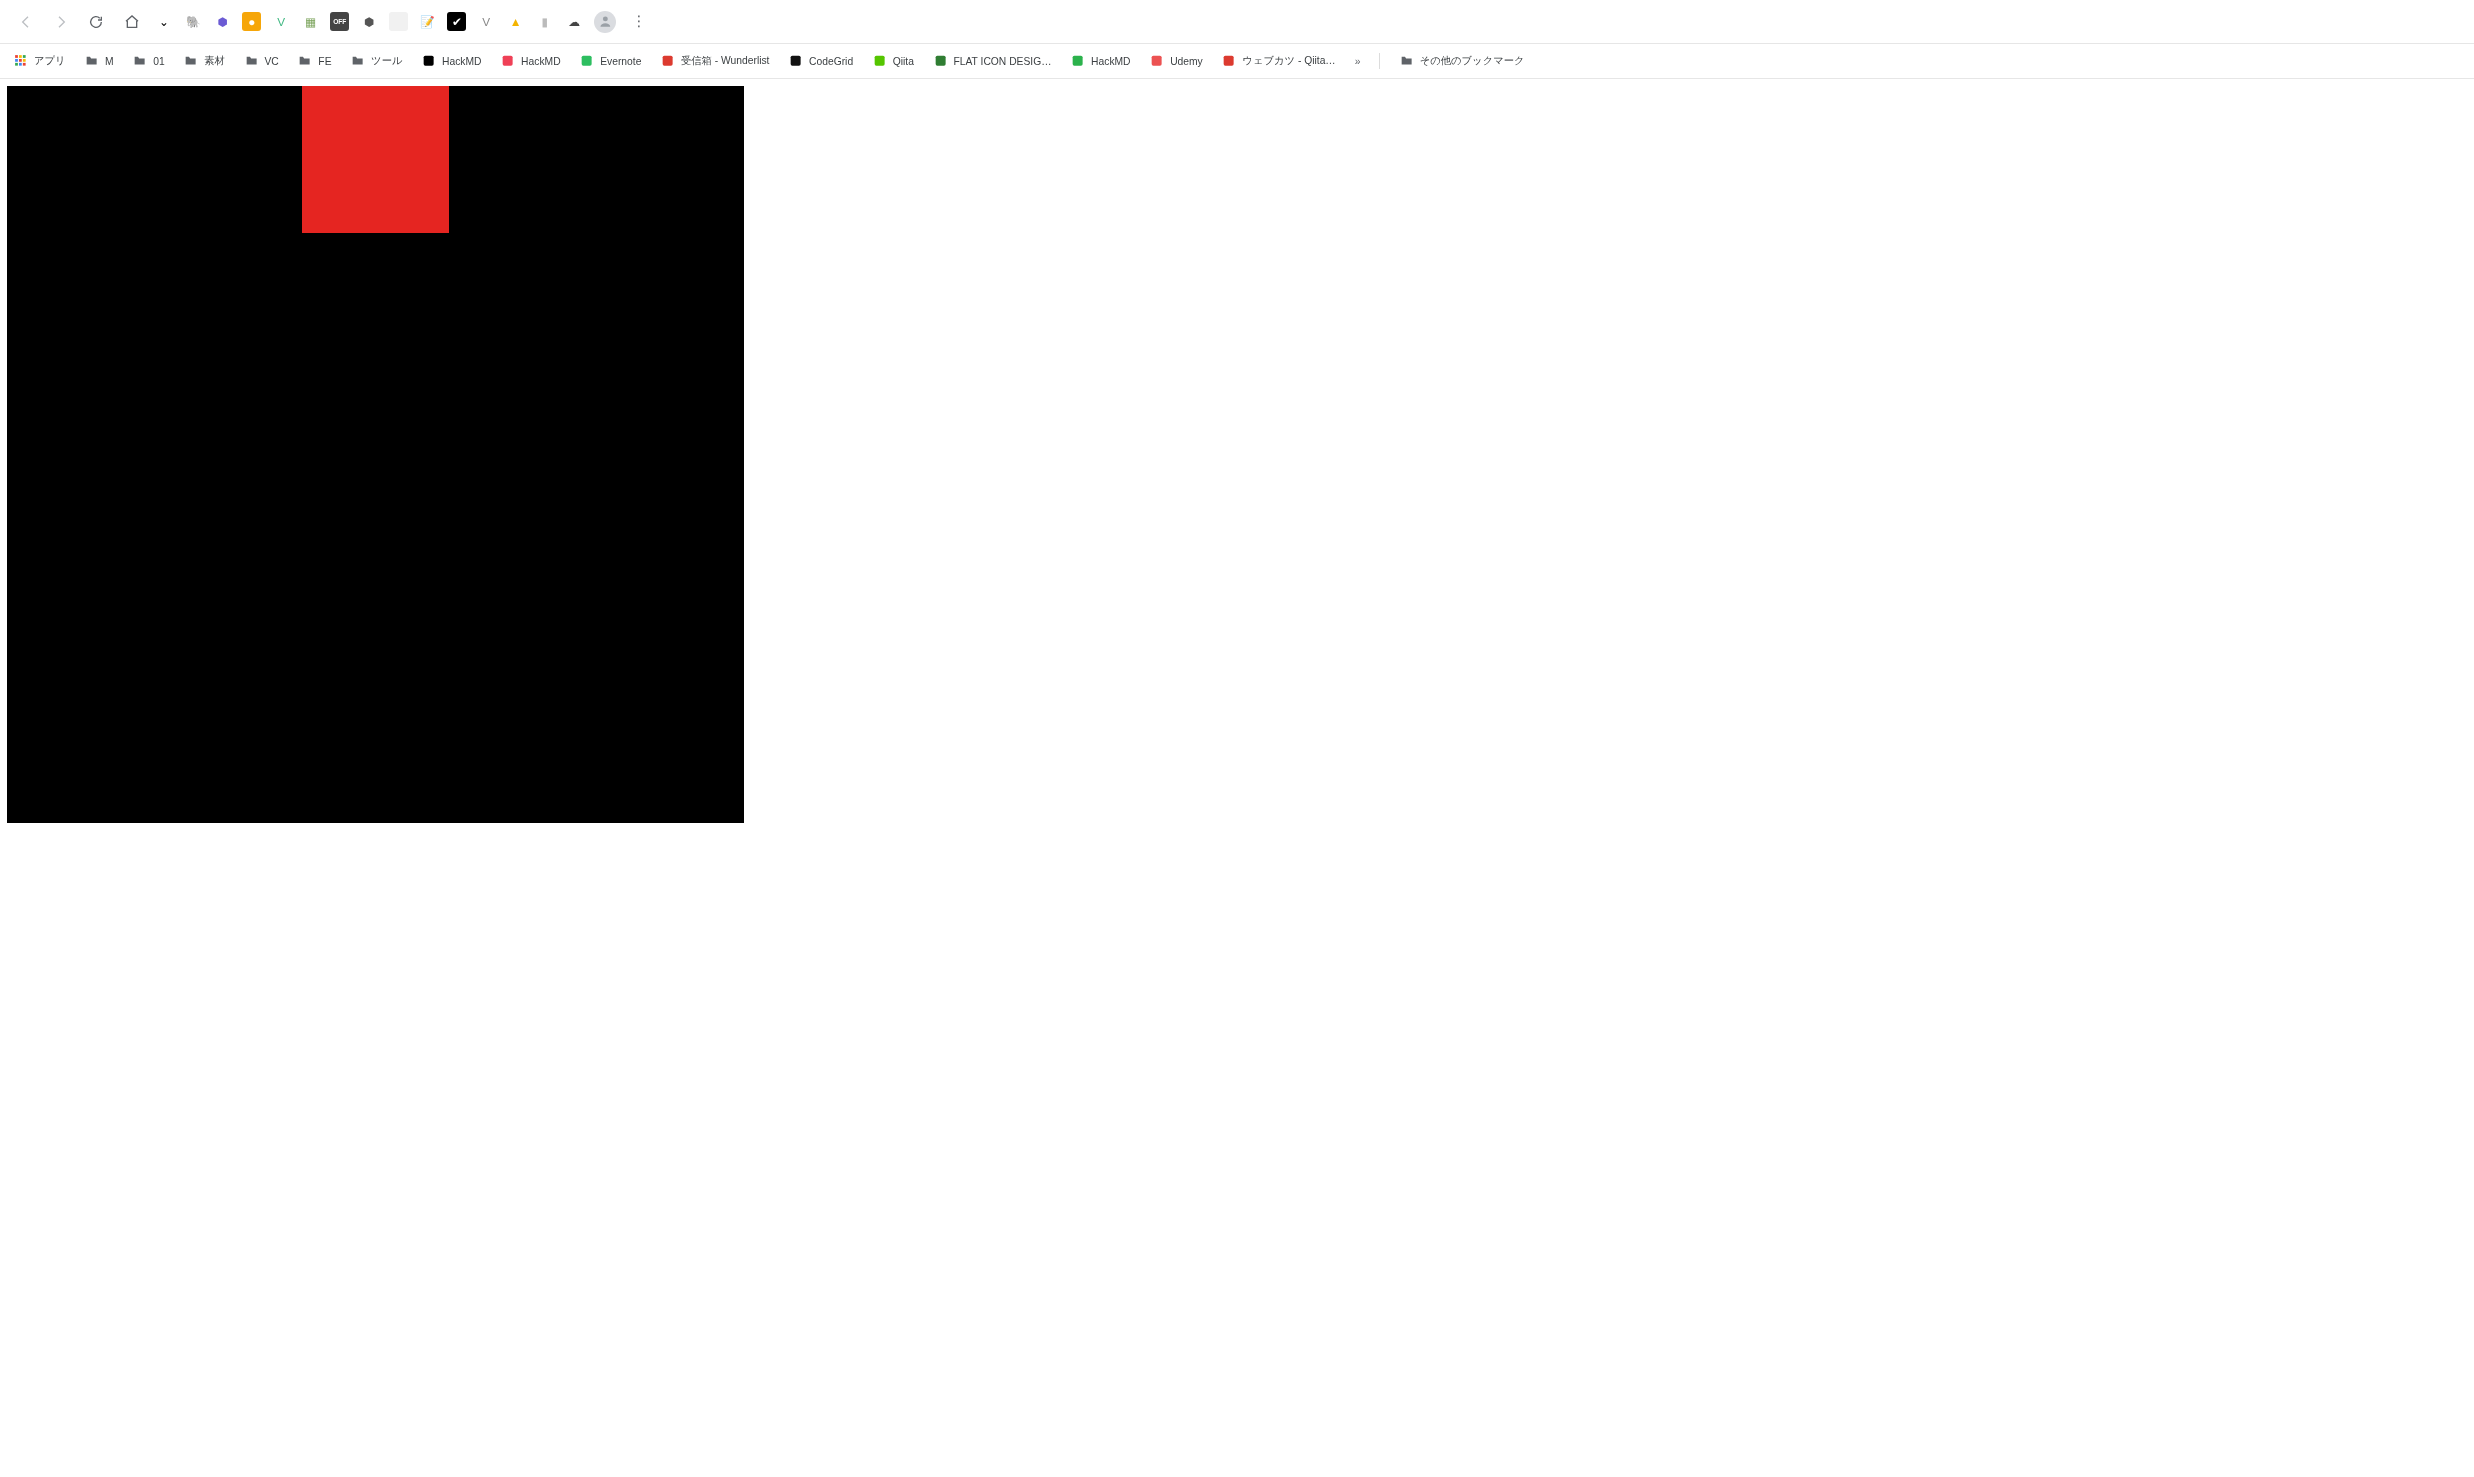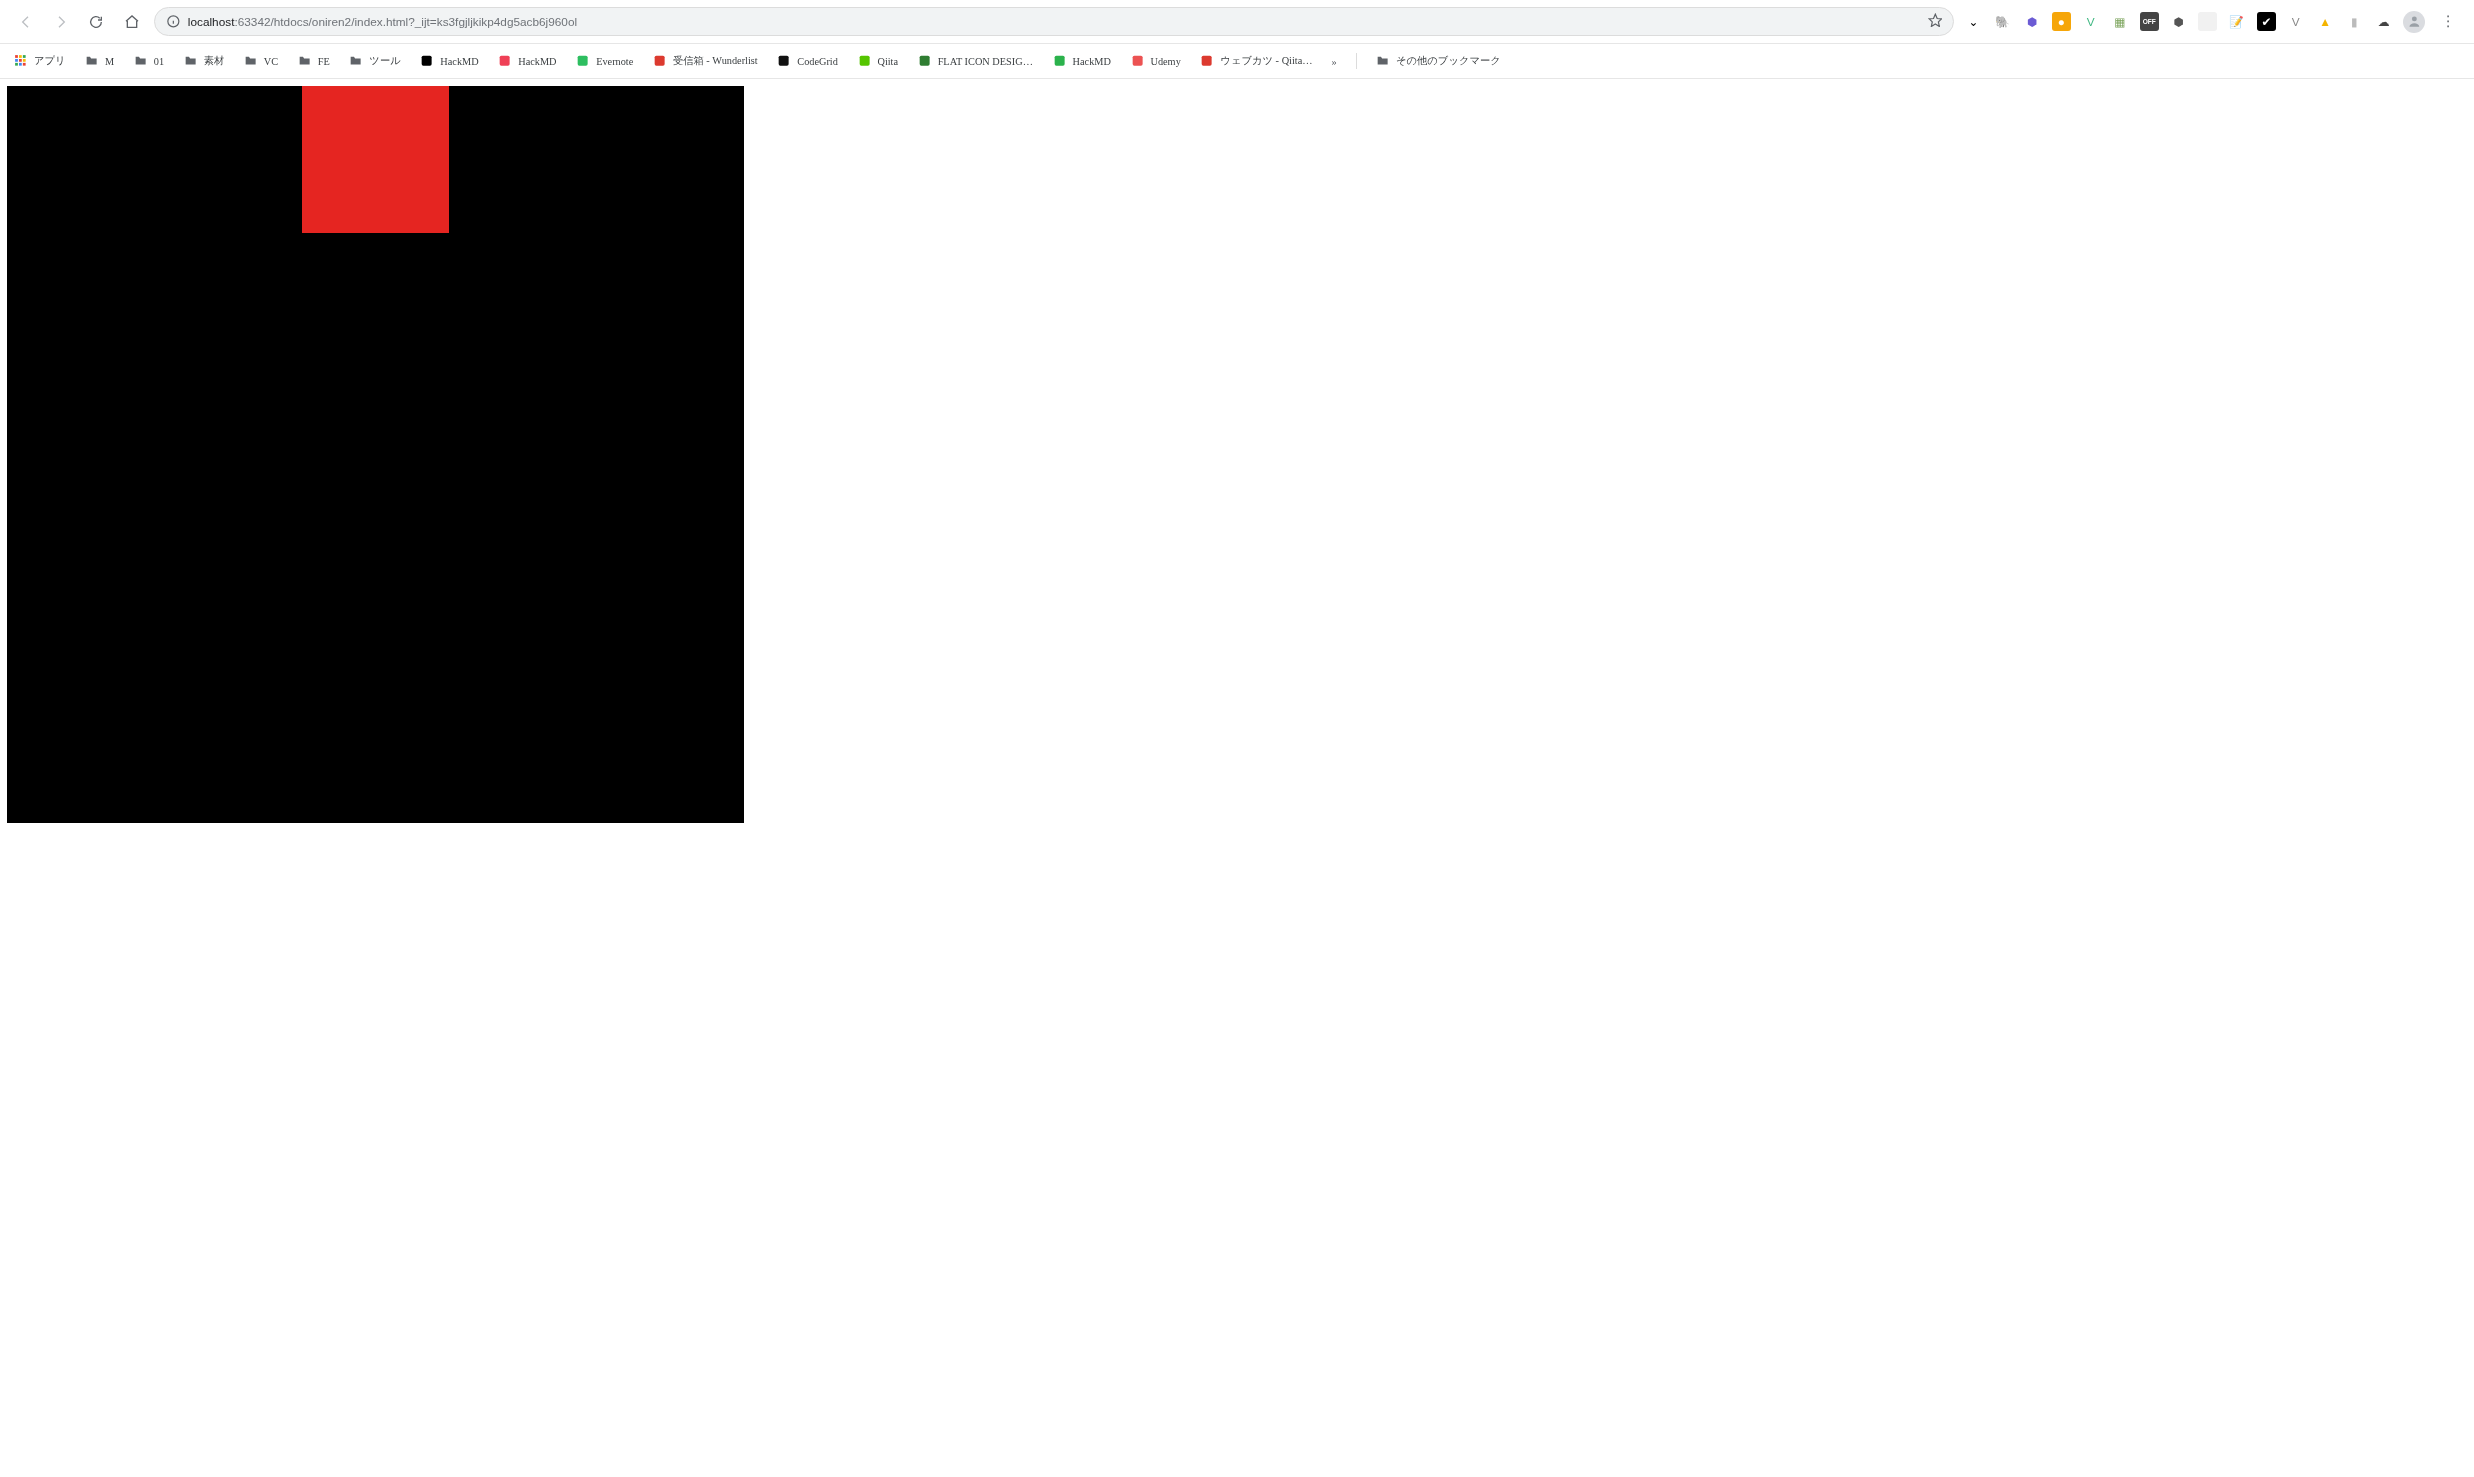--- a/index.html
+++ b/index.html
@@ -59,21 +59,20 @@
     height:35px;
     display:flex;
     align-items:center;
     gap:19px;
     padding:0 13.3px;
     font-size:10.3px;
     color:#3c4043;
     border-bottom:0.7px solid #e6e6e6;
     background:#fff;
     overflow:hidden;
-    font-family:Liberation Serif, serif;
   }
   .bm {
     display:flex; align-items:center; gap:5.9px; cursor:pointer; white-space:nowrap;
   }
   .bm .bm-icon {
     width:14.7px; height:14.7px; display:flex; align-items:center; justify-content:center; flex-shrink:0;
   }
   .folder-icon svg { fill:#5f6368; }
   .bookmarks .overflow { color:#5f6368; }
   .bookmarks .sep { width:0.7px; height:16px; background:#dcdcdc; }
@@ -117,37 +116,20 @@
         <polyline points="20 4 20 9 15 9"></polyline>
       </svg>
   </div>
   <div class="nav-btn">
     <svg viewBox="0 0 24 24">
         <path d="M3 11 12 3l9 8"></path>
         <path d="M5 10v10h14V10"></path>
       </svg>
   </div>
 
-  <div class="address-bar">
-    <span class="info-icon">
-      <svg viewBox="0 0 24 24" width="14.7" height="14.7" fill="none" stroke="currentColor" stroke-width="2">
-        <circle cx="12" cy="12" r="9"></circle>
-          <line x1="12" y1="8" x2="12" y2="8"></line>
-          <line x1="12" y1="11" x2="12" y2="16"></line>
-      </svg>
-    </span>
-    <span class="url">
-      <span class="host">localhost</span><span class="rest">:63342/htdocs/oniren2/index.html?_ijt=ks3fgjljkikp4dg5acb6j960ol</span>
-    </span>
-    <span class="star">
-      <svg viewBox="0 0 24 24" width="14.7" height="14.7" fill="none" stroke="currentColor" stroke-width="2">
-        <polygon points="12 2 15 9 22 9.5 17 14.5 18.5 22 12 18 5.5 22 7 14.5 2 9.5 9 9"></polygon>
-      </svg>
-    </span>
-  </div>
 
   <div class="toolbar-right" id="ext-host">
       <div class="ext-icon" style="background: rgb(255, 255, 255); color: rgb(0, 0, 0);">⌄</div>
       <div class="ext-icon" style="background: rgb(255, 255, 255); color: rgb(45, 190, 96);">🐘</div>
       <div class="ext-icon" style="background: rgb(255, 255, 255); color: rgb(107, 91, 212);">⬢</div>
       <div class="ext-icon" style="background: rgb(246, 166, 9); color: rgb(255, 255, 255);">●</div>
       <div class="ext-icon" style="background: rgb(255, 255, 255); color: rgb(65, 184, 131);">V</div>
       <div class="ext-icon" style="background: rgb(255, 255, 255); color: rgb(122, 163, 90);">▦</div>
       <div class="ext-icon" style="background: rgb(68, 68, 68); color: rgb(255, 255, 255); font-size: 6.6px; font-weight: 700;">OFF</div>
       <div class="ext-icon" style="background: rgb(255, 255, 255); color: rgb(85, 85, 85);">⬢</div>

